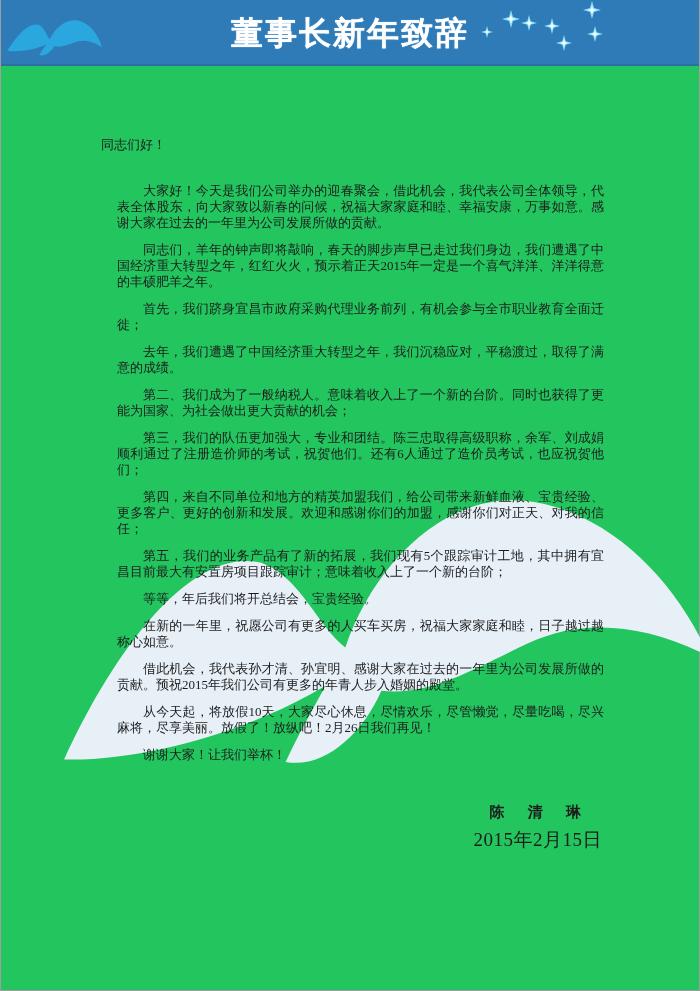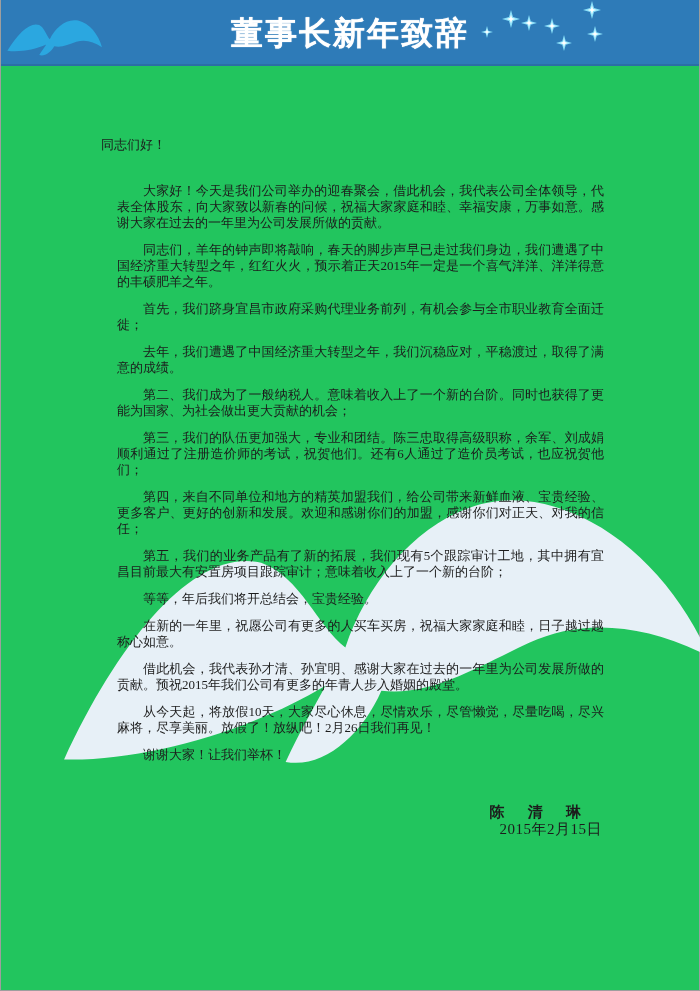--- a/index.html
+++ b/index.html
@@ -50,21 +50,21 @@
   .para { margin: 0 0 11px 16px; text-indent: 2em; }
   .sign-block { margin-top: 40px; }
   .signature {
     text-align: right; padding-right: 14px;
     font-weight: bold; font-size: 15px; line-height: 18px;
     letter-spacing: 9px;
     font-family: "DejaVu Serif", "Liberation Serif", serif;
   }
   .sign-date {
     text-align: right; padding-right: 2px;
-    font-size: 15px; line-height: 16px; margin-top: 0;
+    font-size: 19px; line-height: 16px; margin-top: 11px;
     letter-spacing: 0.5px;
   }
 </style>
 </head>
 <body>
 
 <div class="page">
 
   <svg class="watermark" viewBox="0 0 700 991" aria-hidden="true">
     <g transform="translate(30,490) rotate(-7) scale(6.1,5.9)">

